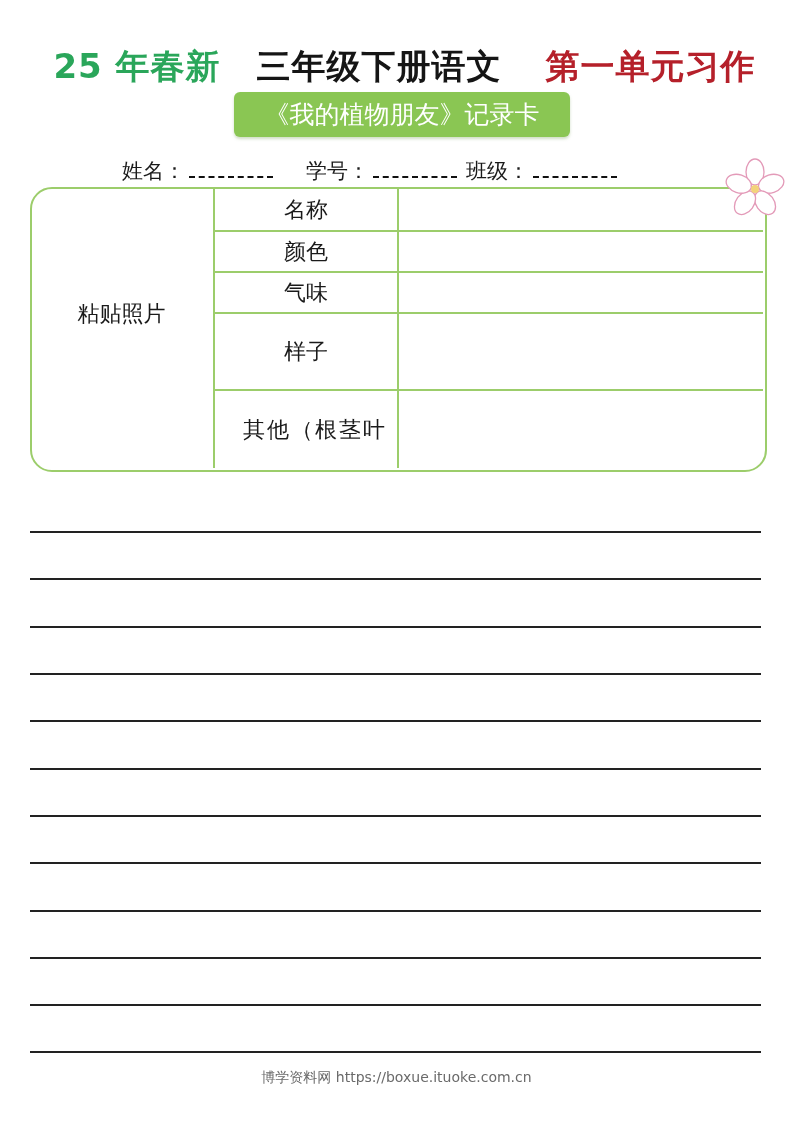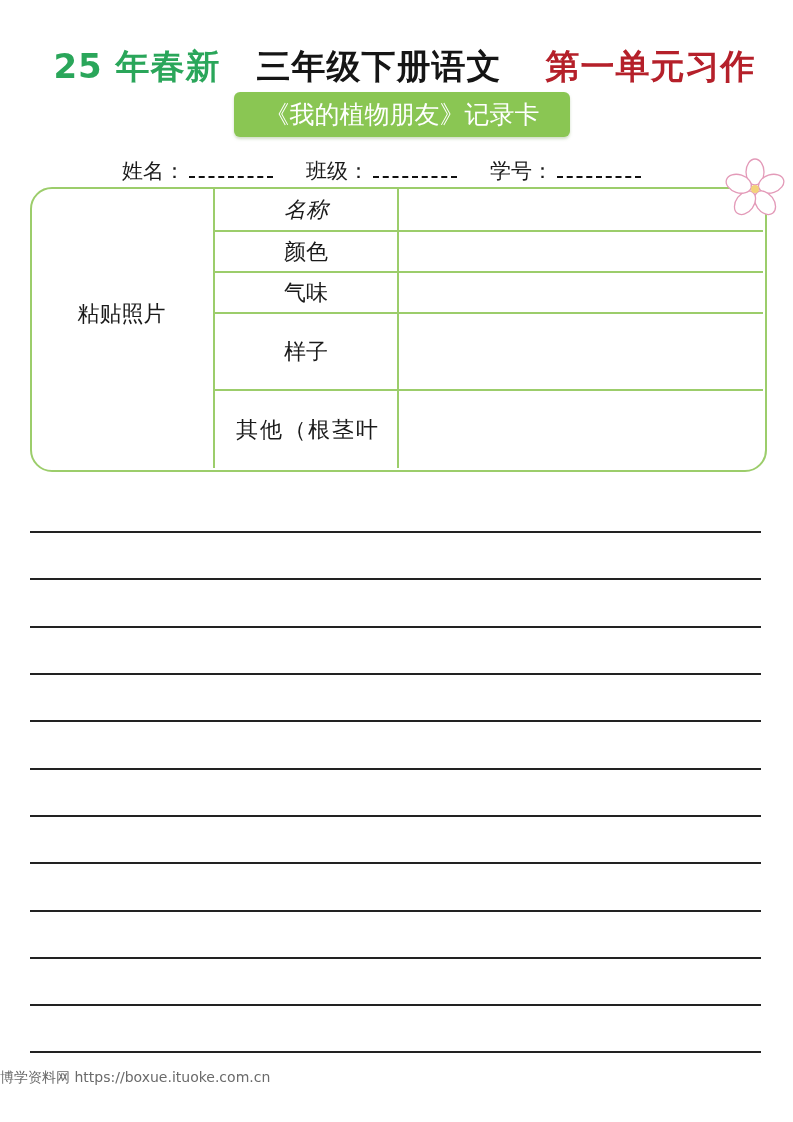--- a/index.html
+++ b/index.html
@@ -46,73 +46,73 @@
     font-size: 22px; padding-bottom: 0;
   }
   .photo-label span { margin-top: -30px; }
   .vline { position: absolute; width: 2px; background: #9ccd6b; }
   .hline { position: absolute; height: 2px; background: #9ccd6b; }
   .row-label {
     position: absolute; left: 215px; width: 182px;
     display: flex; align-items: center; justify-content: center;
     font-size: 22px; text-align: center;
   }
-  .row-label.multi { justify-content: flex-start; text-align: center; padding-left: 21px; box-sizing: border-box; line-height: 38px; letter-spacing: 2px; }
+  .row-label.multi { justify-content: flex-start; text-align: center; padding-left: 28px; box-sizing: border-box; line-height: 38px; letter-spacing: 2px; }
   .row-value {
     position: absolute; left: 399px; width: 364px; background: transparent;
   }
   .flower { position: absolute; left: 724px; top: 158px; width: 62px; height: 62px; }
   .write-line {
     position: absolute; left: 30px; width: 731px; height: 2px; background: #222;
   }
   .footer {
-    position: absolute; left: 0; top: 1069px; width: 793px; 
+    position: absolute; left: 0; top: 1069px; width: 793px; text-align: center;
     font-size: 14px; color: #6a6a6a;
     font-family: "DejaVu Sans", "Liberation Sans", sans-serif;
   }
 </style>
 </head>
 <body>
 
 <div class="title">
   <span class="t-green">25 年春新</span><span class="t-black">三年级下册语文</span><span class="t-red">第一单元习作</span>
 </div>
 
 <div class="banner">《我的植物朋友》记录卡</div>
 
 <div class="info-row">
   <div class="info-item">
     <span>姓名：</span>
     <span class="blank"></span>
   </div>
   <div class="info-item">
+    <span>学号：</span>
+    <span class="blank" style="margin-right:0"></span>
+  </div>
+  <div class="info-item">
     <span>班级：</span>
     <span class="blank"></span>
-  </div>
-  <div class="info-item">
-    <span>学号：</span>
-    <span class="blank" style="margin-right:0"></span>
   </div>
 </div>
 
 <div class="card"></div>
 
 <div class="photo-label">
   <span>粘贴照片</span>
 </div>
 
 <div class="vline" style="left:213px; top:189px; height:279px;"></div>
 <div class="vline" style="left:397px; top:189px; height:279px;"></div>
 
 <div class="hline" style="left:213px; top:230px; width:550px;"></div>
 <div class="hline" style="left:213px; top:271px; width:550px;"></div>
 <div class="hline" style="left:213px; top:312px; width:550px;"></div>
 <div class="hline" style="left:213px; top:389px; width:550px;"></div>
 
-<div class="row-label" style="top:189px; height:41px;font-style:italic;">名称</div>
+<div class="row-label" style="top:189px; height:41px;">名称</div>
 <div class="row-label" style="top:232px; height:39px;">颜色</div>
 <div class="row-label" style="top:273px; height:39px;">气味</div>
 <div class="row-label" style="top:314px; height:75px;">样子</div>
 <div class="row-label multi" style="top:391px; height:77px; flex-direction:column; align-items:flex-start; justify-content:center;">
   <span>其他（根茎叶</span>
 </div>
 
 <div class="row-value" style="top:189px; height:41px;"></div>
 <div class="row-value" style="top:232px; height:39px;"></div>
 <div class="row-value" style="top:273px; height:39px;"></div>

